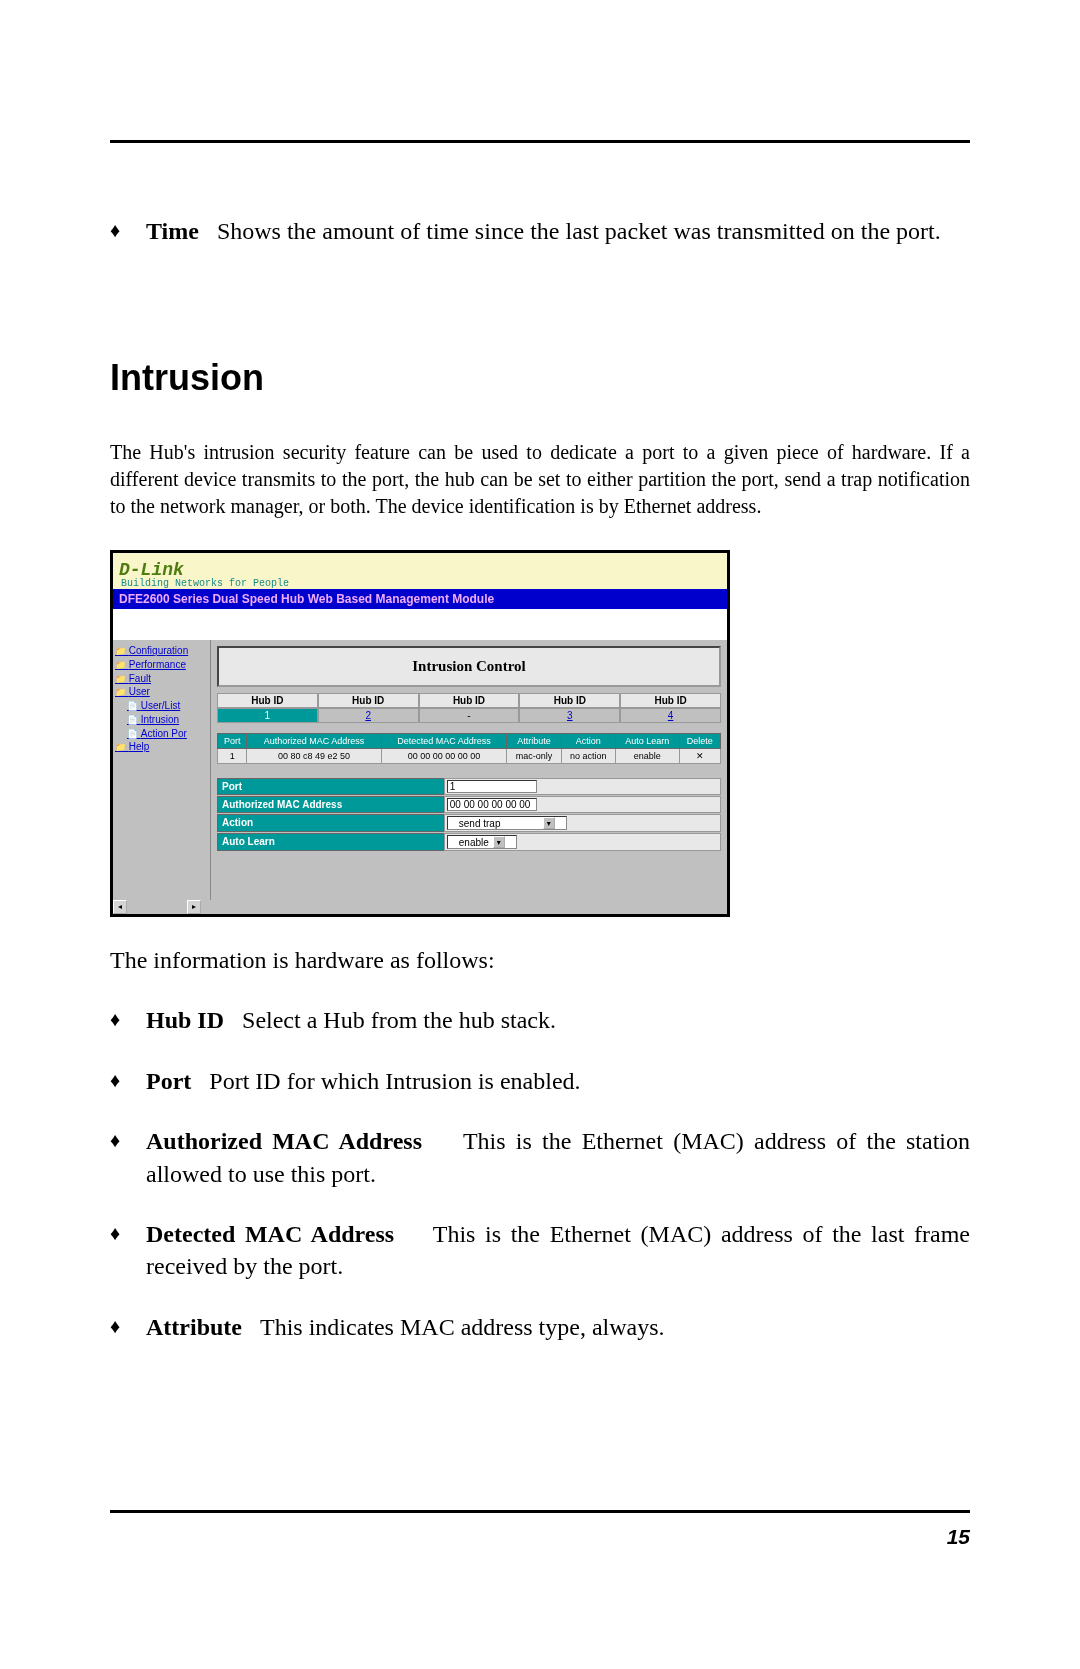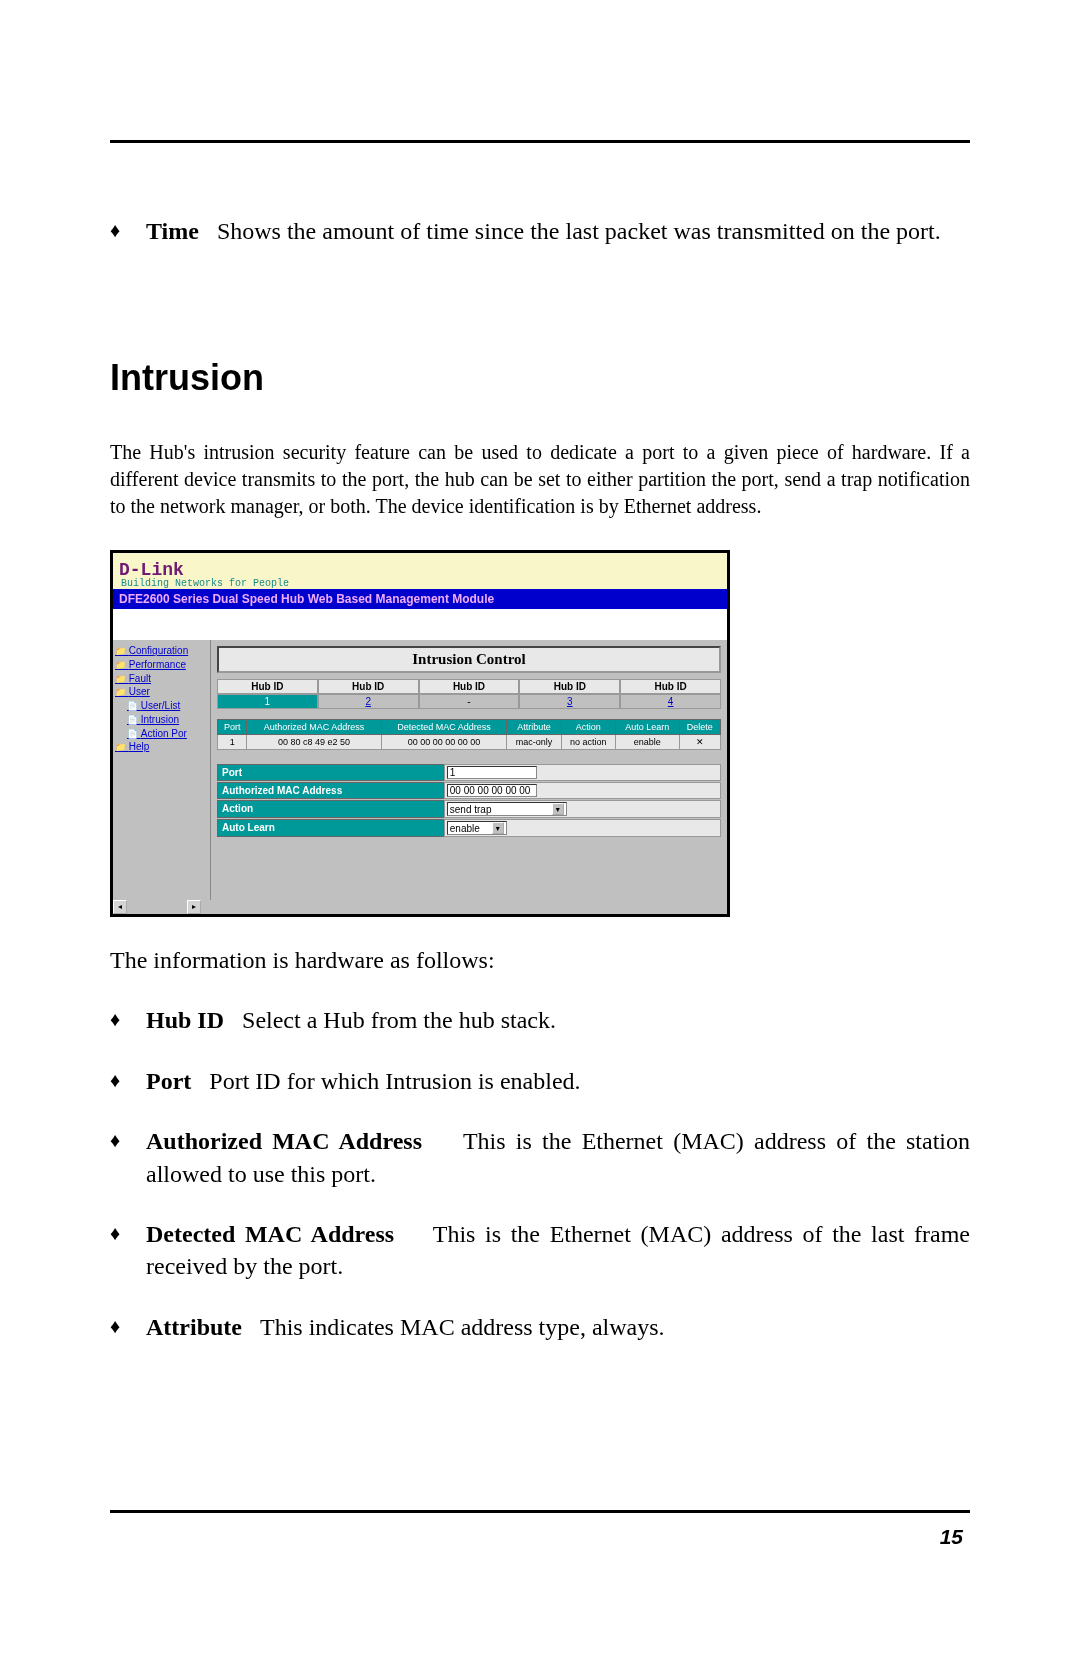--- a/index.html
+++ b/index.html
@@ -20,21 +20,21 @@
   }
   .bottom-rule {
     position: absolute;
     left: 110px;
     top: 1510px;
     width: 860px;
     border-top: 3px solid #000;
   }
   .page-number {
     position: absolute;
-    right: 117px;
+    right: 110px;
     top: 1525px;
     font-family: Arial, Helvetica, sans-serif;
     font-weight: bold;
     font-style: italic;
     font-size: 21px;
   }
   .content {
     position: absolute;
     left: 110px;
     top: 215px;
@@ -81,22 +81,23 @@
   .ss-header {
     background: #f9f7c9;
     height: 36px;
     display: flex;
     align-items: flex-end;
     padding: 2px 6px 0 6px;
   }
   .ss-logo {
     font-family: "Courier New", monospace;
     font-weight: bold;
+    font-style: italic;
     font-size: 18px;
-    color: #701a75;
+    color: #4d7c0f;
     line-height: 0.9;
   }
   .ss-tagline {
     font-family: "Courier New", monospace;
     font-size: 10px;
     color: #1a8a8a;
     margin-left: 2px;
   }
   .ss-bluebar {
     background: #0000cc;
@@ -131,21 +132,21 @@
     padding: 6px;
     position: relative;
   }
   .ss-panel-title {
     background: #e8e8e8;
     border: 2px inset #999;
     text-align: center;
     font-family: "Times New Roman", serif;
     font-weight: bold;
     font-size: 15px;
-    padding: 3px;
+    padding: 10px;
     margin-bottom: 6px;
   }
   .ss-hubrow {
     display: flex;
     font-size: 10px;
     margin-bottom: 10px;
   }
   .ss-hubrow .hcol {
     flex: 1;
     text-align: center;
@@ -205,21 +206,21 @@
     background: #fff;
     border: 1px inset #888;
     padding: 0 2px;
     display: inline-block;
     min-width: 90px;
     font-size: 10px;
   }
   .ss-form-field .fake-select {
     background: #fff;
     border: 1px inset #888;
-    padding: 0 2px;
+    padding: 0 11px;
     display: inline-flex;
     align-items: center;
     justify-content: space-between;
     min-width: 120px;
     font-size: 10px;
   }
   .ss-form-field .fake-select .arrow {
     background: #c0c0c0;
     border: 1px outset #fff;
     width: 12px;

